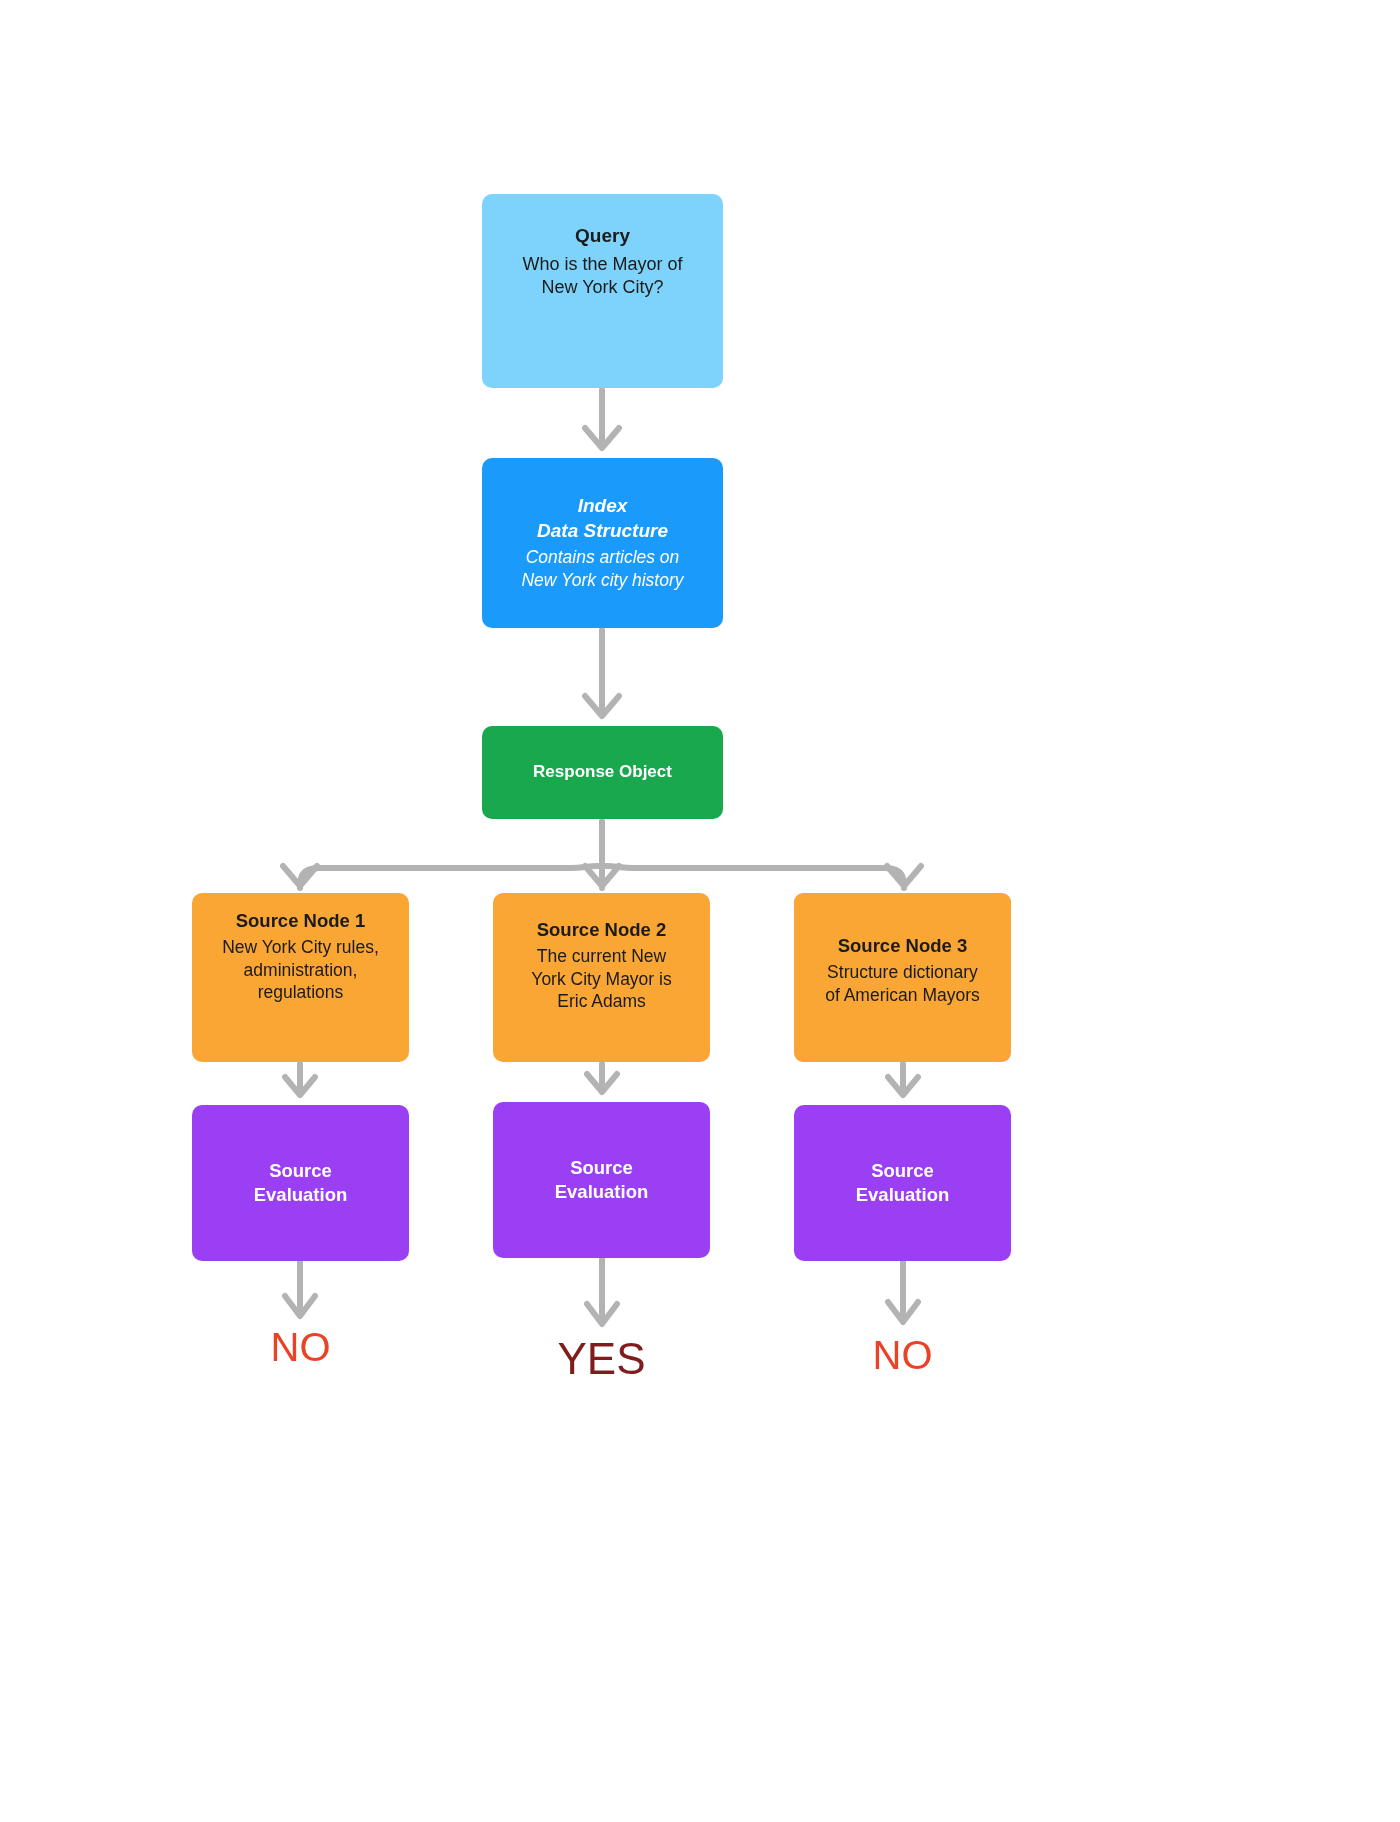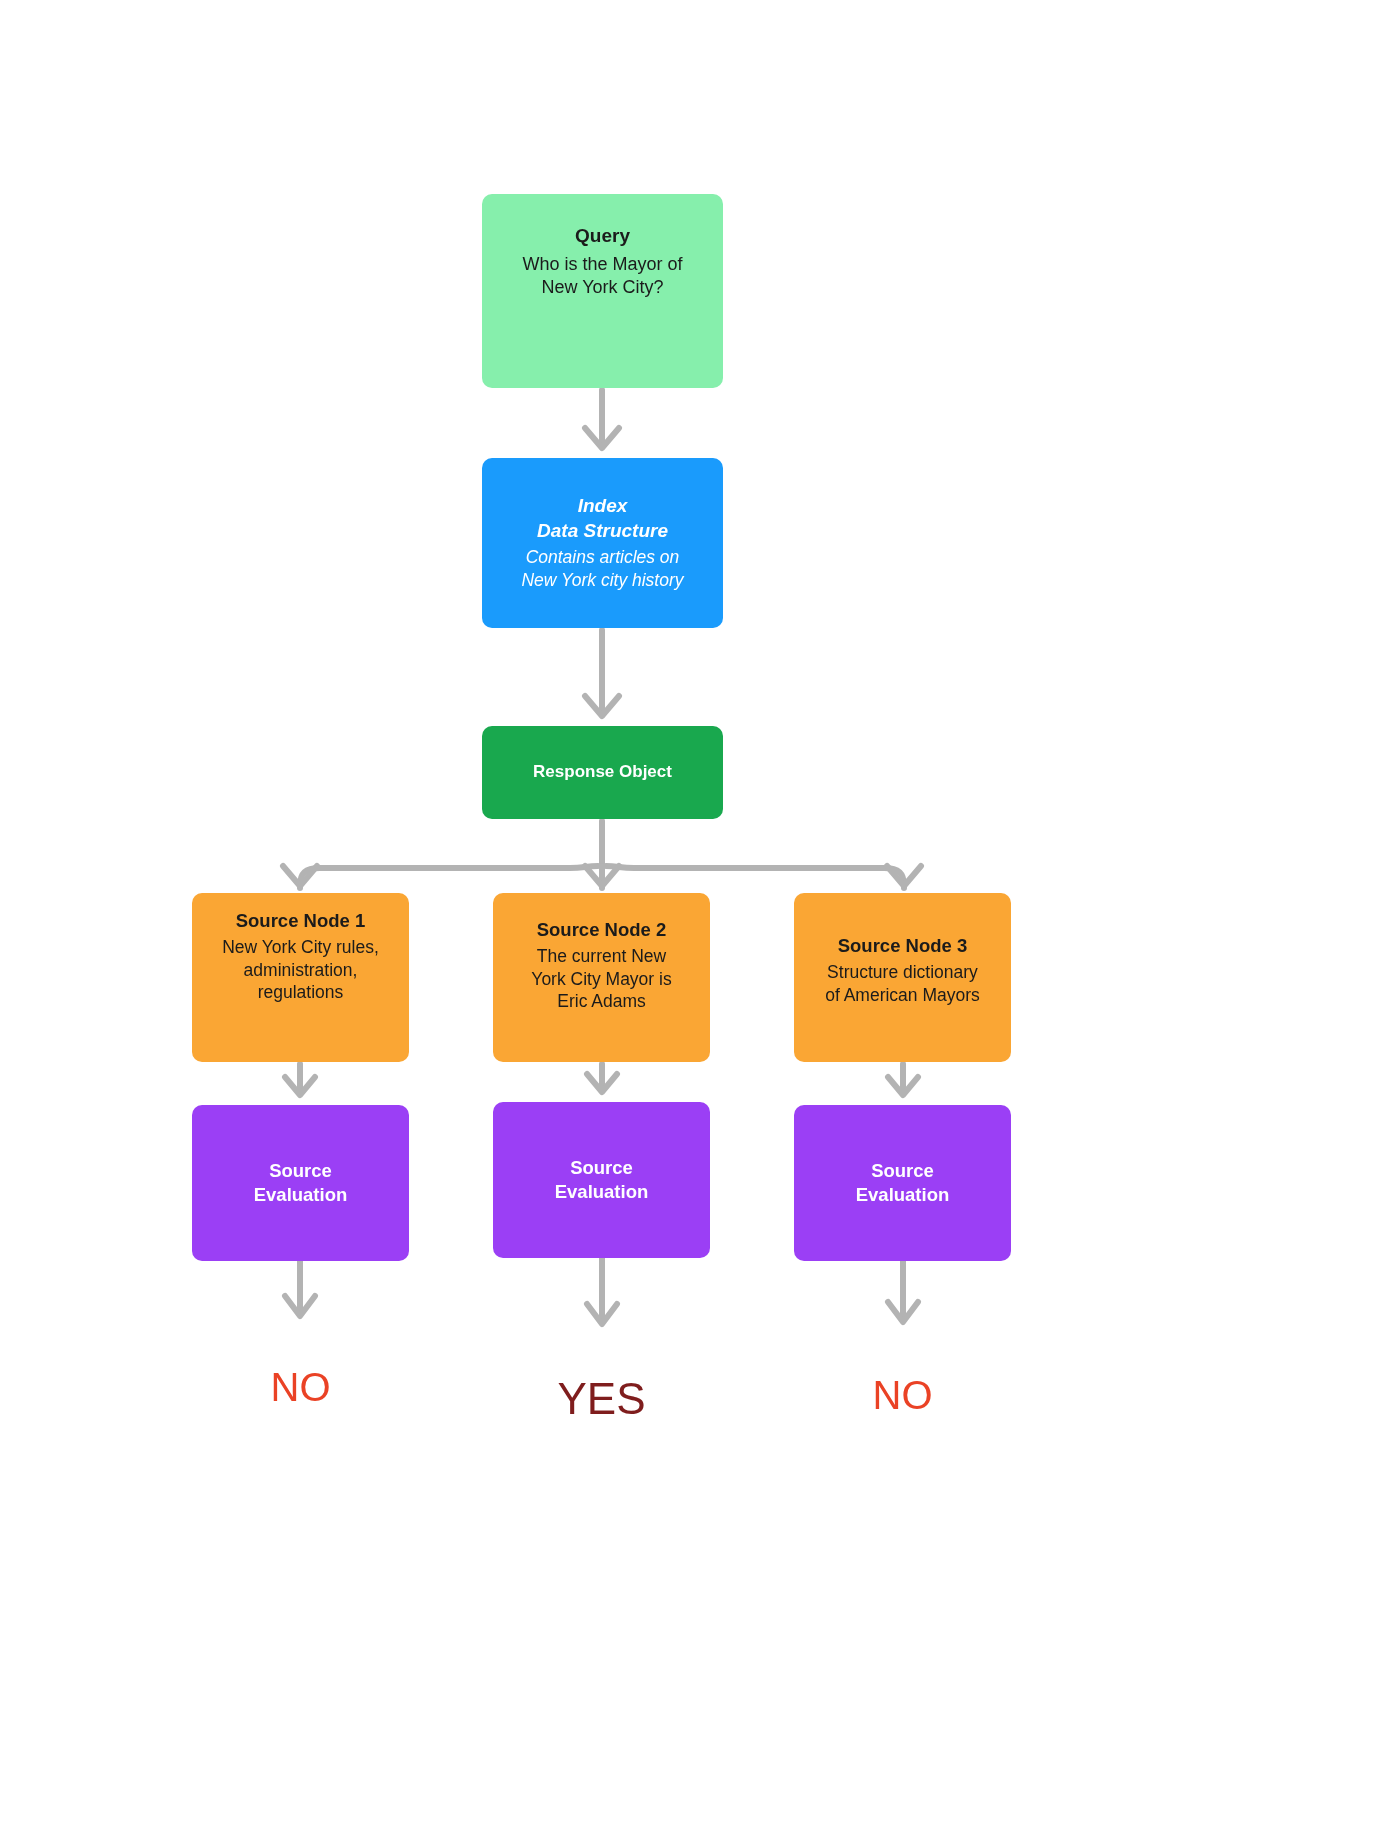--- a/index.html
+++ b/index.html
@@ -39,21 +39,21 @@
   .node .line {
     white-space: nowrap;
   }
 
   
   .node-query {
     left: 482px;
     top: 194px;
     width: 241px;
     height: 194px;
-    background: #86efac;
+    background: #7dd3fc;
     color: #1b1b1b;
     padding-bottom: 58px;
   }
   .node-query .title   { font-size: 19px; margin-bottom: 4px; }
   .node-query .line    { font-size: 18px; }
 
   
   .node-index {
     left: 482px;
     top: 458px;
@@ -82,41 +82,40 @@
   .node-source {
     width: 217px;
     background: #faa634;
     color: #1b1b1b;
   }
   .node-source .title { font-size: 18.5px; margin-bottom: 3px; }
   .node-source .line  { font-size: 17.5px; }
 
   .node-source-1 { left: 192px; top: 893px; height: 169px; padding-bottom: 42px; }
   .node-source-2 { left: 493px; top: 893px; height: 169px; padding-bottom: 24px; }
-  .node-source-3 { left: 794px; top: 893px; height: 169px; padding-bottom: 14px; }
+  .node-source-3 { left: 794px; top: 893px; height: 169px; padding-bottom: 14px; border-radius: 9px; }
 
   
   .node-eval {
     width: 217px;
     height: 156px;
     background: #9b3ff5;
     color: #ffffff;
   }
   .node-eval .title { font-size: 18.5px; }
 
   .node-eval-1 { left: 192px; top: 1105px; }
   .node-eval-2 { left: 493px; top: 1102px; }
   .node-eval-3 { left: 794px; top: 1105px; }
 
   
   .verdict {
     position: absolute;
     text-align: center;
     font-weight: normal;
-    margin-top: 40px;
   }
   .verdict-no {
     font-size: 40px;
     color: #ea4225;
   }
   .verdict-yes {
     font-size: 44px;
     color: #7f1d1d;
   }
   .verdict-1 { left: 192px; top: 1325px; width: 217px; }

